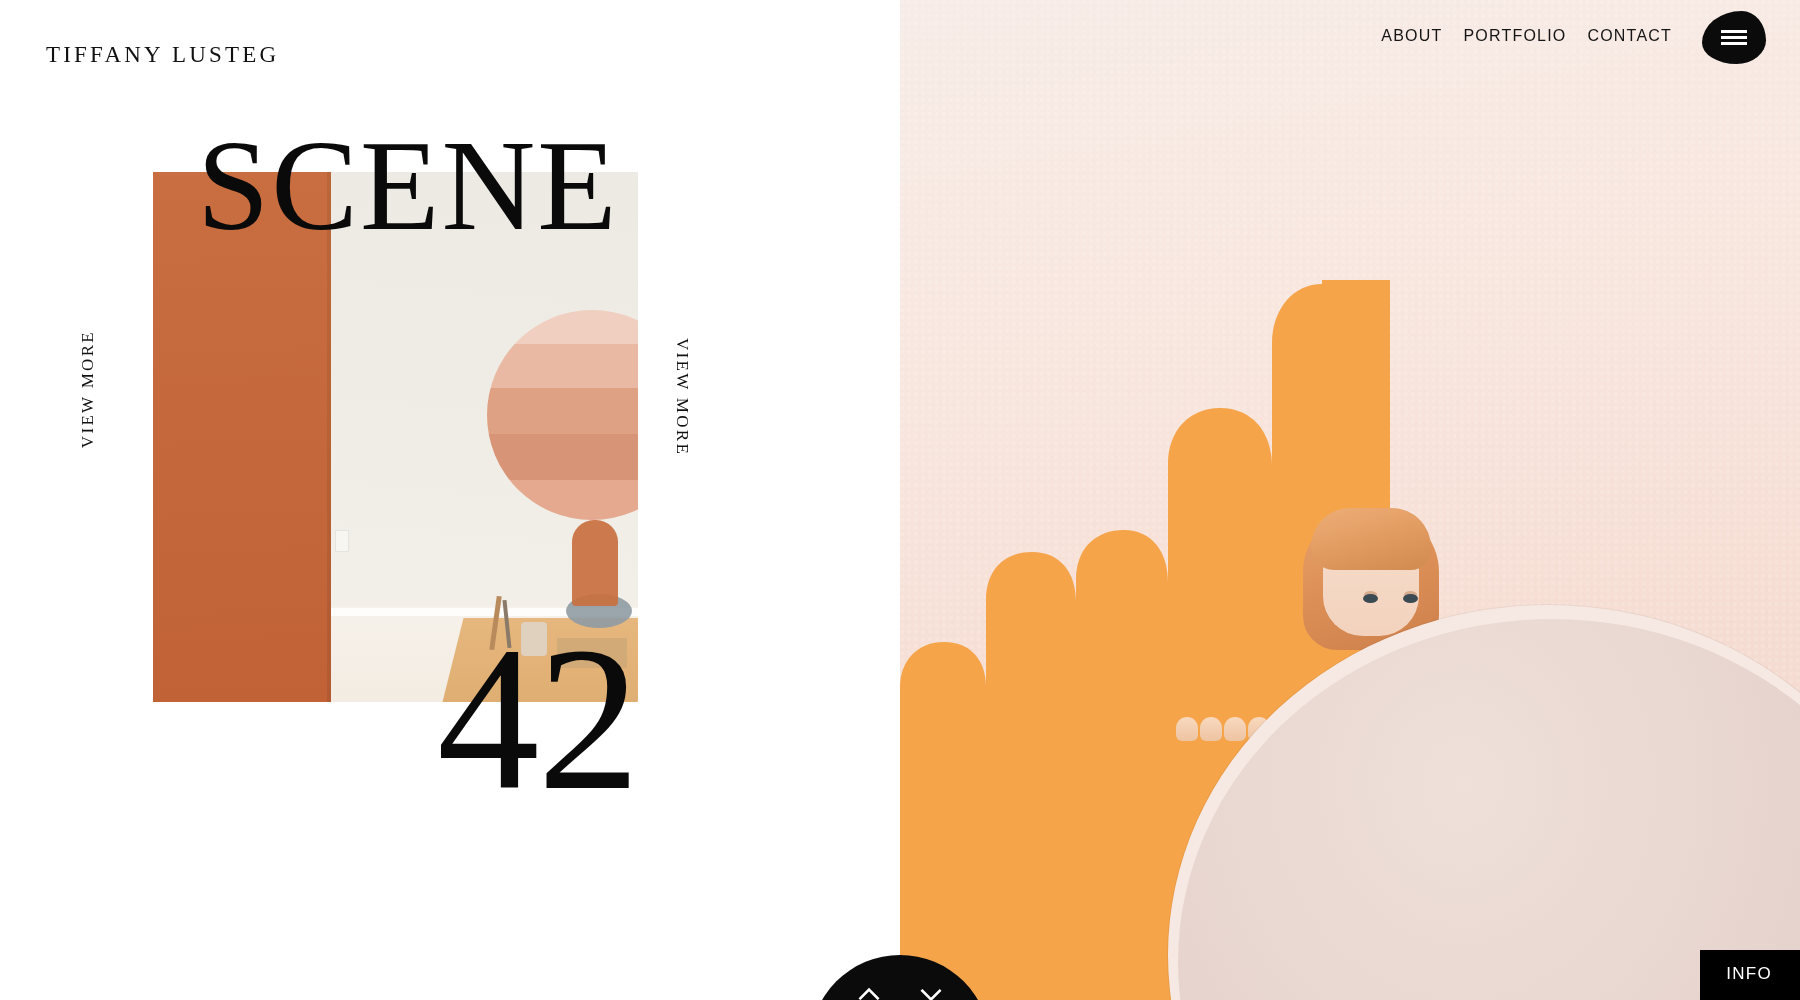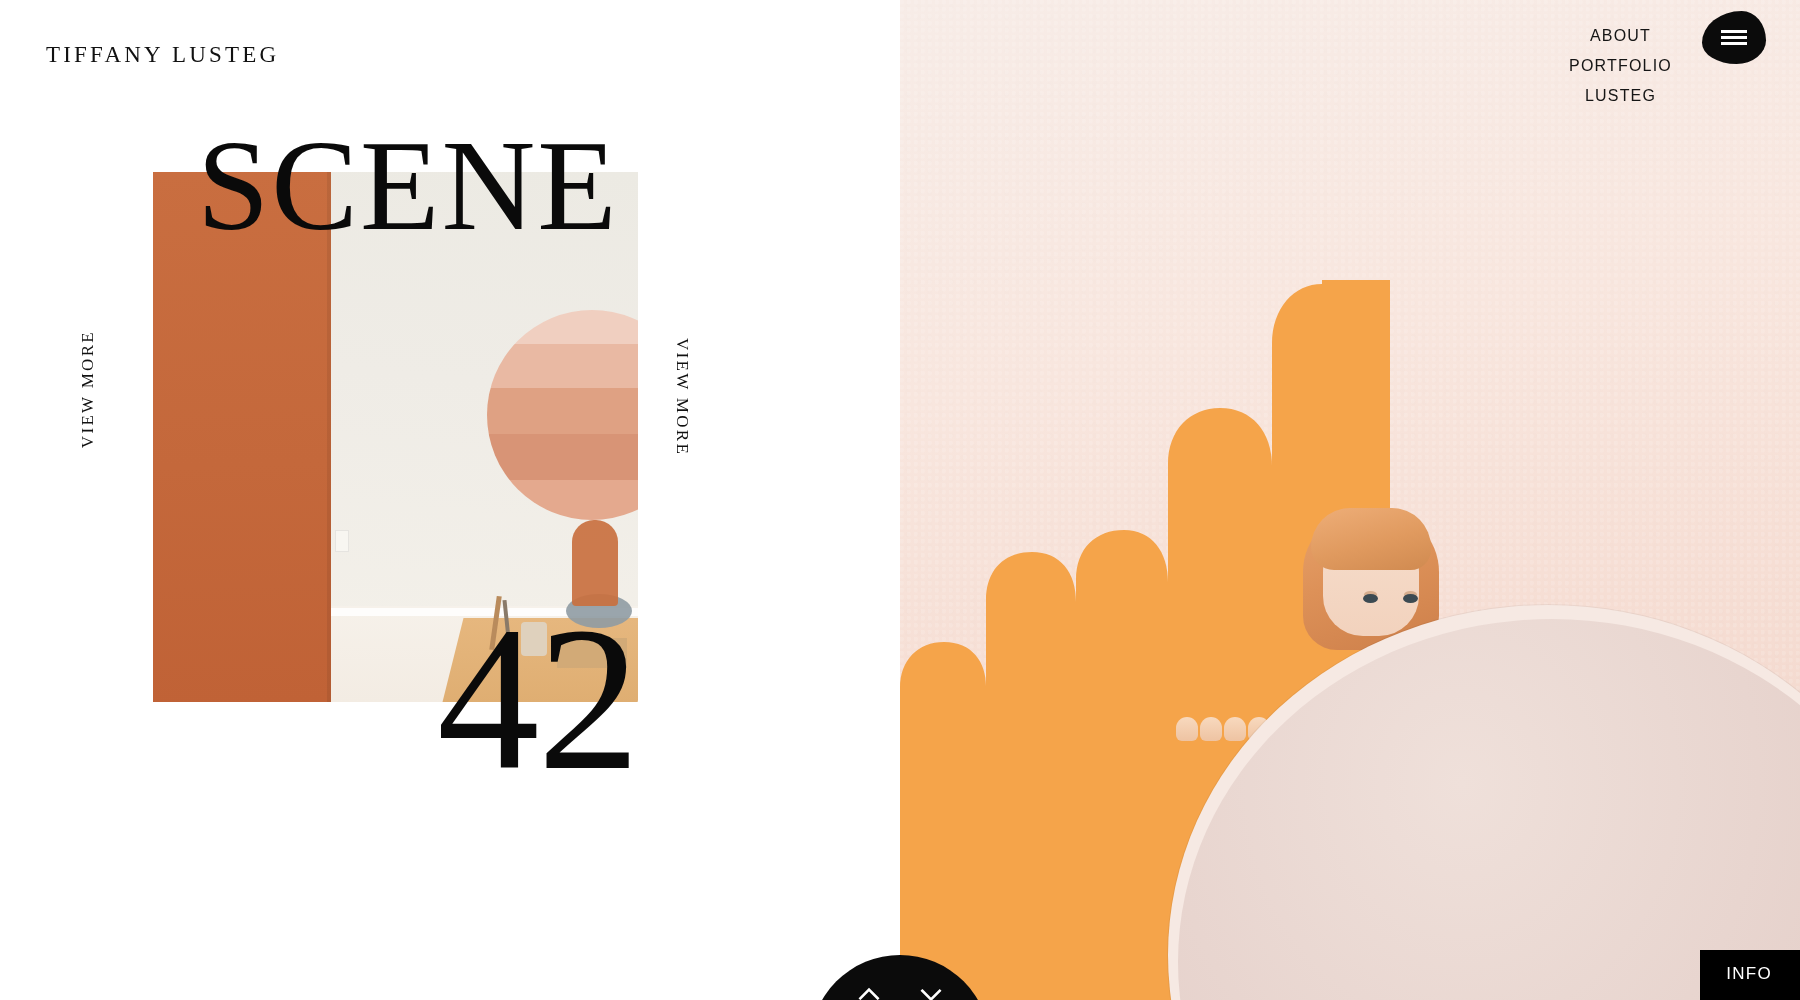--- a/index.html
+++ b/index.html
@@ -147,21 +147,21 @@
   .logo{
     position:absolute; left:46px; top:22px;
     font-family:"Liberation Serif", serif;
     font-size:23px; letter-spacing:3.2px; color:#111; font-weight:400;
     white-space:nowrap;
     margin-top:20px;
   }
 
   .nav{
     position:absolute; right:128px; top:27px;
-    display:flex; gap:12px; align-items:center;flex-direction:column;
+    display:flex; gap:21px; align-items:center;
   }
   .nav a{
     font-family:"Liberation Sans", sans-serif;
     font-size:16px; letter-spacing:1.2px; color:#151515; text-decoration:none;
     white-space:nowrap;
   }
 
   .burger{
     position:absolute; right:34px; top:11px; width:64px; height:53px;
     background:#0b0b0b;
@@ -172,21 +172,21 @@
   .burger span{ display:block; width:26px; height:3px; background:#fff; margin:3px 0; }
 
   .scene-word{
     position:absolute; left:197px; top:120px;
     font-family:"Liberation Serif", serif;
     font-size:130px; line-height:1; color:#0a0a0a; letter-spacing:2px;
     white-space:nowrap; font-weight:400;
   }
 
   .num-42{
-    position:absolute; left:437px; top:596px;
+    position:absolute; left:437px; top:616px;
     font-family:"Liberation Serif", serif;
     font-size:205px; line-height:1; color:#0a0a0a; letter-spacing:-2px;
     white-space:nowrap; font-weight:400;
   }
 
   .vm-left{
     position:absolute; left:78px; top:330px;
     font-family:"Liberation Serif", serif;
     font-size:17px; letter-spacing:2.3px; color:#111;
     writing-mode:vertical-rl; transform:rotate(180deg);
@@ -301,21 +301,21 @@
 
   <div class="vm-left">VIEW MORE</div>
 
   <div class="vm-right">VIEW MORE</div>
 
   <div class="logo">TIFFANY LUSTEG</div>
 
   <nav class="nav">
     <a href="#">ABOUT</a>
     <a href="#">PORTFOLIO</a>
-    <a href="#">LUSTEG</a>
+    <a href="#">CONTACT</a>
   </nav>
 
   <div class="burger">
     <div>
       <span></span>
         <span></span>
         <span></span>
     </div>
   </div>
 

